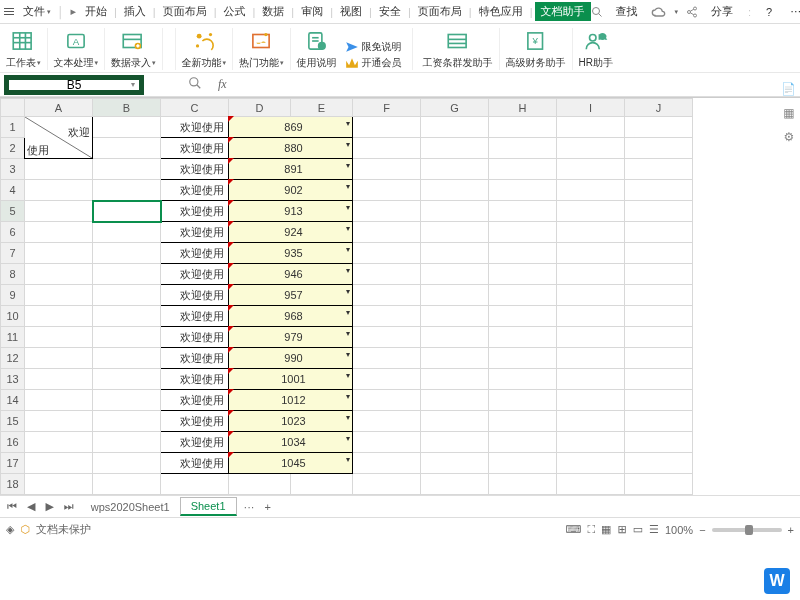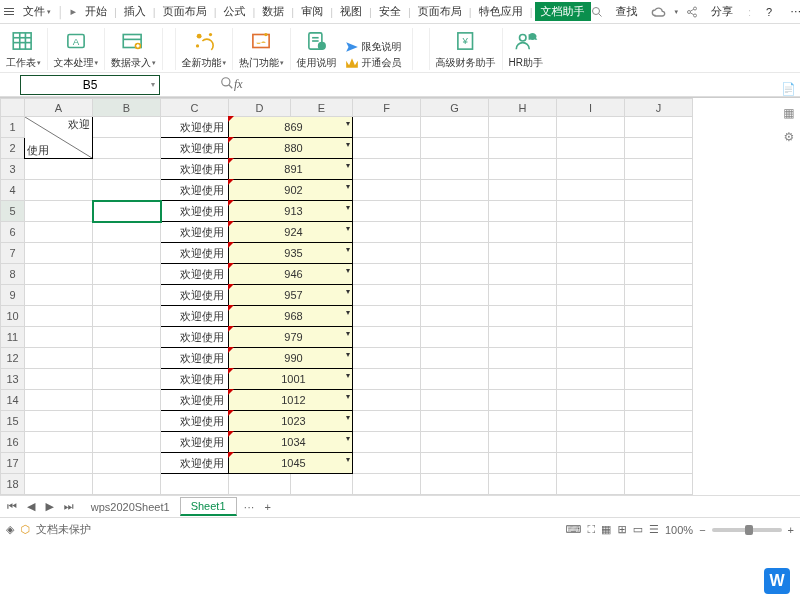--- a/index.html
+++ b/index.html
@@ -13,38 +13,38 @@
     .hamburger { display:flex; flex-direction:column; gap:2px; margin-right:4px;}
     .hamburger span{display:block;width:10px;height:1px;background:#555;}
     .ribbon { display:flex; align-items:flex-end; padding:4px 6px 2px; border-bottom:1px solid #e8e8e8; gap:4px; }
     .ribbon-group { display:flex; flex-direction:column; align-items:center; gap:2px; font-size:10px; color:#333; cursor:pointer; }
     .ribbon-group .icon-box { width:26px; height:26px; display:flex; align-items:center; justify-content:center; }
     .ribbon .label-row{display:flex;align-items:center;gap:1px;}
     .ribbon-sm-col{display:flex;flex-direction:column;gap:2px;font-size:10px;color:#333;justify-content:center;margin-left:4px;}
     .ribbon-sm-item{display:flex;align-items:center;gap:3px;cursor:pointer;}
     .sep-v { width:1px; height:42px; background:#eee; margin:0 6px; }
     .name-fx { height:24px; display:flex; align-items:center; border-bottom:1px solid #ddd; font-size:12px;}
-    .name-box { width:140px; height:20px; margin:0 20px; display:flex; align-items:center; justify-content:center; border:1px solid #14532d; position:relative;}
+    .name-box { width:140px; height:20px; margin:0 4px; display:flex; align-items:center; justify-content:center; border:5px solid #14532d; position:relative;}
     .name-box-text{flex:1;text-align:center;}
     .name-box .dd{position:absolute;right:4px;font-size:8px;color:#888;}
-    .fx-area{display:flex;align-items:center;gap:0;margin-left:40px;color:#666;}
+    .fx-area{display:flex;align-items:center;gap:16px;margin-left:40px;color:#666;}
     .fx-area .fx-lbl{font-style:italic;font-family:serif;}
     .grid-wrap { position:relative; border-top:1px solid #ccc;}
     .grid { border-collapse:collapse; table-layout:fixed; }
     .grid th, .grid td { border:1px solid #d8d8d8; font-size:11px; color:#333; height:21px; text-align:center; font-weight:normal; background:#fff;}
     .grid thead th { background:#f0f0f0; color:#555; height:18px; }
     .grid .rowhdr { background:#f0f0f0; width:24px; color:#555;}
     .grid .col-default{width:68px;}
     .col-DE{width:62px;}
     .selected-cell { outline:2px solid #0a8f4d; outline-offset:-1px; background:#fff;}
     .col-active{background:#e2e9e4 !important;}
     .row-active{background:#e2e9e4 !important;}
     .diag-cell{position:relative;}
     .diag-cell svg{position:absolute;top:0;left:0;width:100%;height:100%;}
-    .diag-cell .t1{position:absolute;right:2px;top:0;font-size:11px;}
+    .diag-cell .t1{position:absolute;right:2px;top:8px;font-size:11px;}
     .diag-cell .t2{position:absolute;left:2px;bottom:0;font-size:11px;}
     .cell-c{border:1px solid #000 !important; text-align:right !important; padding-right:4px;}
     .cell-de{border:1px solid #000 !important; text-align:right; padding-left:6px; background:#fbfbd6 !important; position:relative; font-size:10px;}
     .cell-de .tri{position:absolute;left:-1px;top:-1px;width:0;height:0;border-top:6px solid #c00;border-right:6px solid transparent;}
     .cell-de .dd{position:absolute;right:2px;top:2px;font-size:8px;color:#333;}
     .sheet-tabs{height:22px;display:flex;align-items:center;font-size:11px;border-top:1px solid #ddd;color:#666;padding-left:4px;gap:4px;}
     .sheet-tabs .nav-btn{padding:0 3px;cursor:pointer;}
     .sheet-tab{padding:2px 10px;cursor:pointer;}
     .sheet-tab.active{border:1px solid #bbb;border-bottom:2px solid #0a8f4d;background:#fff;color:#0a8f4d;}
     .statusbar{height:24px;display:flex;align-items:center;font-size:11px;color:#666;border-top:1px solid #ddd;padding:0 6px;gap:6px;}
@@ -228,20 +228,32 @@
     </div>
     <div class="ribbon-sm-item">
       <svg width="14" height="12" viewBox="0 0 24 20" fill="#e6a816">
           <path d="M2 6l5 8 5-12 5 12 5-8v12H2z"></path>
         </svg>
       <span>开通会员</span>
     </div>
   </div>
   <div class="sep-v"></div>
   <div id="ribbon-right" style="display:flex;align-items:flex-end;">
+      <div class="ribbon-group">
+        <div class="icon-box">
+          <svg width="26" height="24" viewBox="0 0 32 28" fill="none" stroke="#4a8" stroke-width="2">
+            <rect x="4" y="6" width="22" height="16"></rect>
+            <line x1="4" y1="12" x2="26" y2="12"></line>
+            <line x1="4" y1="17" x2="26" y2="17"></line>
+          </svg>
+        </div>
+        <div class="label-row">
+          <span>工资条群发助手</span>
+        </div>
+      </div>
       <div class="sep-v"></div>
       <div class="ribbon-group">
         <div class="icon-box">
           <svg width="26" height="24" viewBox="0 0 32 28" fill="none" stroke="#4a8" stroke-width="2">
             <rect x="6" y="4" width="18" height="20"></rect>
             <text x="15" y="18" text-anchor="middle" font-size="12" fill="#4a8" stroke="none">¥</text>
           </svg>
         </div>
         <div class="label-row">
           <span>高级财务助手</span>

